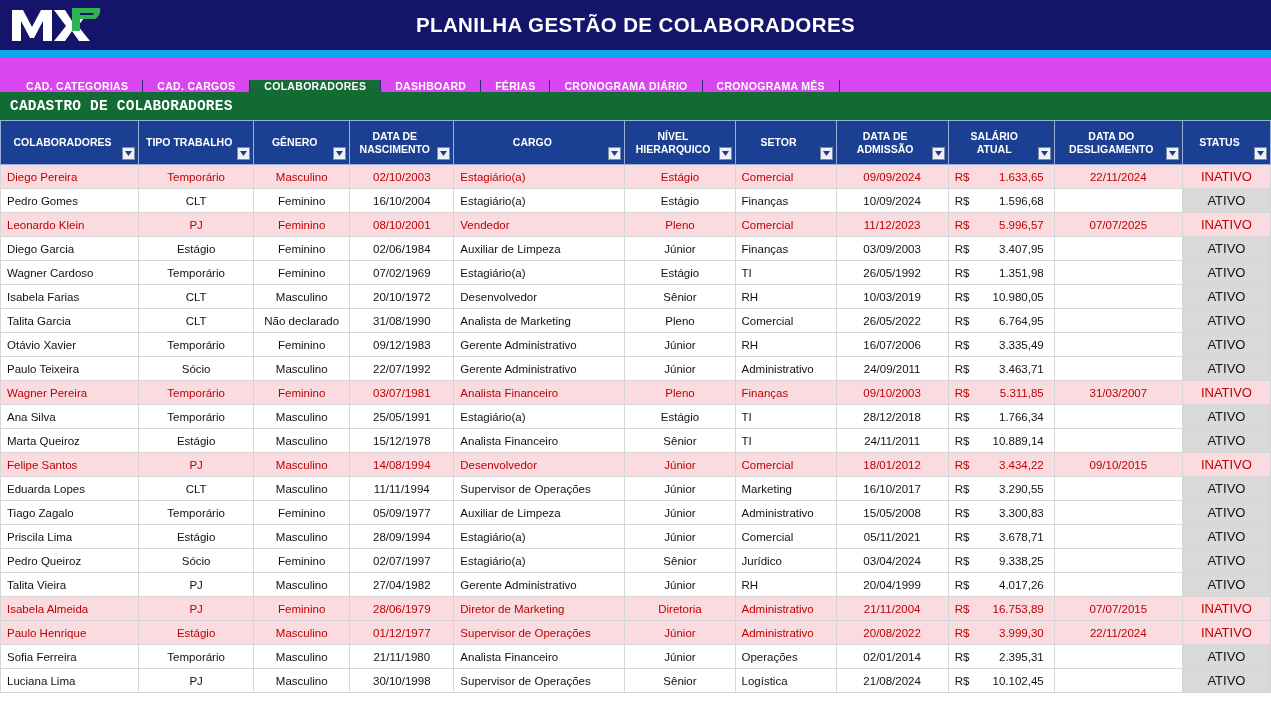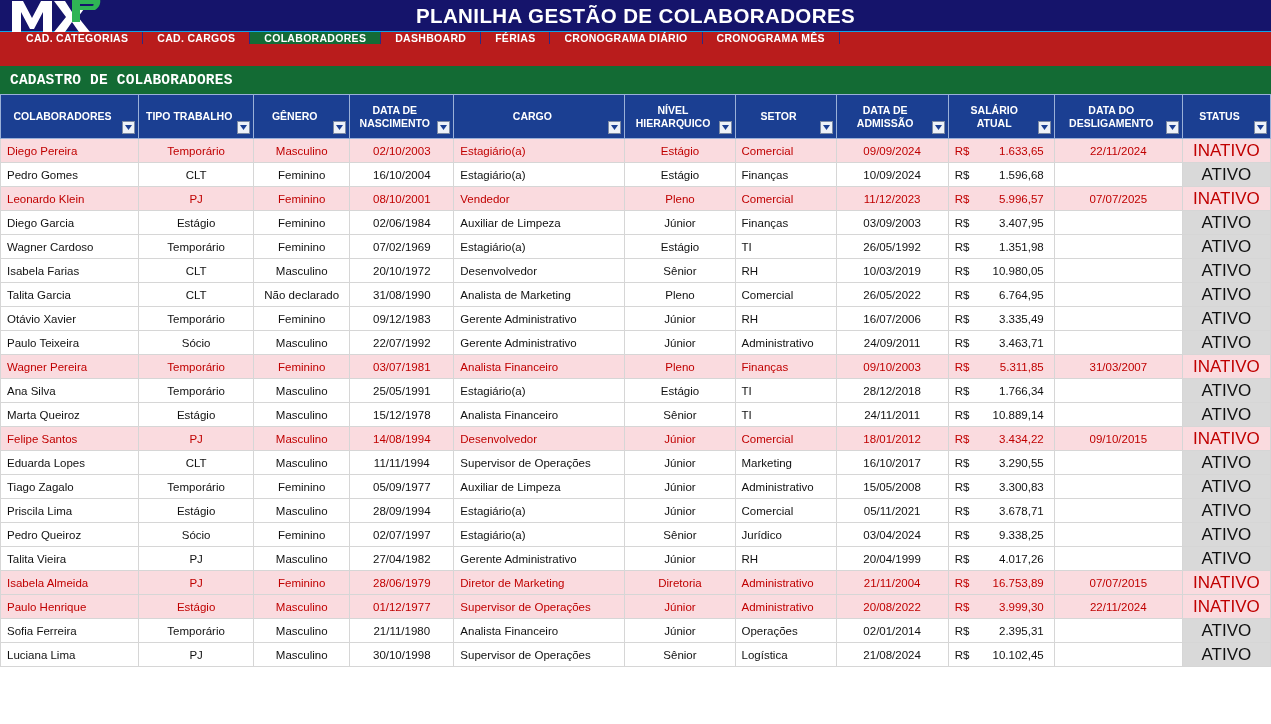--- a/index.html
+++ b/index.html
@@ -6,26 +6,26 @@
   html, body {
     margin: 0; padding: 0;
     width: 1271px; height: 724px;
     overflow: hidden;
     background: #ffffff;
     font-family: "Liberation Sans", sans-serif;
   }
 
   
   #header {
-    height: 32px;
+    height: 58px;
     background: #15146b;
     display: flex;
     align-items: center;
     position: relative;
-    border-bottom: 1px solid #0ea5e9;
+    border-bottom: 8px solid #0ea5e9;
   }
   #logo {
     width: 150px;
     height: 46px;
     display: flex;
     align-items: center;
     padding-left: 10px;
   }
   #logo svg { display: block; }
   #header-title {
@@ -34,23 +34,23 @@
     text-align: center;
     color: #ffffff;
     font-size: 20.5px;
     font-weight: bold;
     letter-spacing: 0.4px;
   }
 
   
   #tabbar {
     height: 34px;
-    background: #b91c1c;
+    background: #d946ef;
     display: flex;
-    align-items: flex-start;
+    align-items: flex-end;
     padding-left: 12px;
     gap: 0px;
   }
   .tab {
     color: #ffffff;
     font-size: 10.5px;
     font-weight: bold;
     letter-spacing: 0.3px;
     display: flex;
     align-items: center;
@@ -142,21 +142,21 @@
   }
   td.money .rs {
     position: absolute;
     left: 6px;
     top: 50%;
     transform: translateY(-50%);
   }
   td.status {
     background: #d9d9d9 !important;
     text-align: center;
-    font-size: 17px;
+    font-size: 13px;
   }
   tbody tr.inativo td.status {
     background: #fadbdf !important;
     color: #c00000;
   }
 
   
   col.c0 { width: 138px; }
   col.c1 { width: 115px; }
   col.c2 { width: 96px; }

